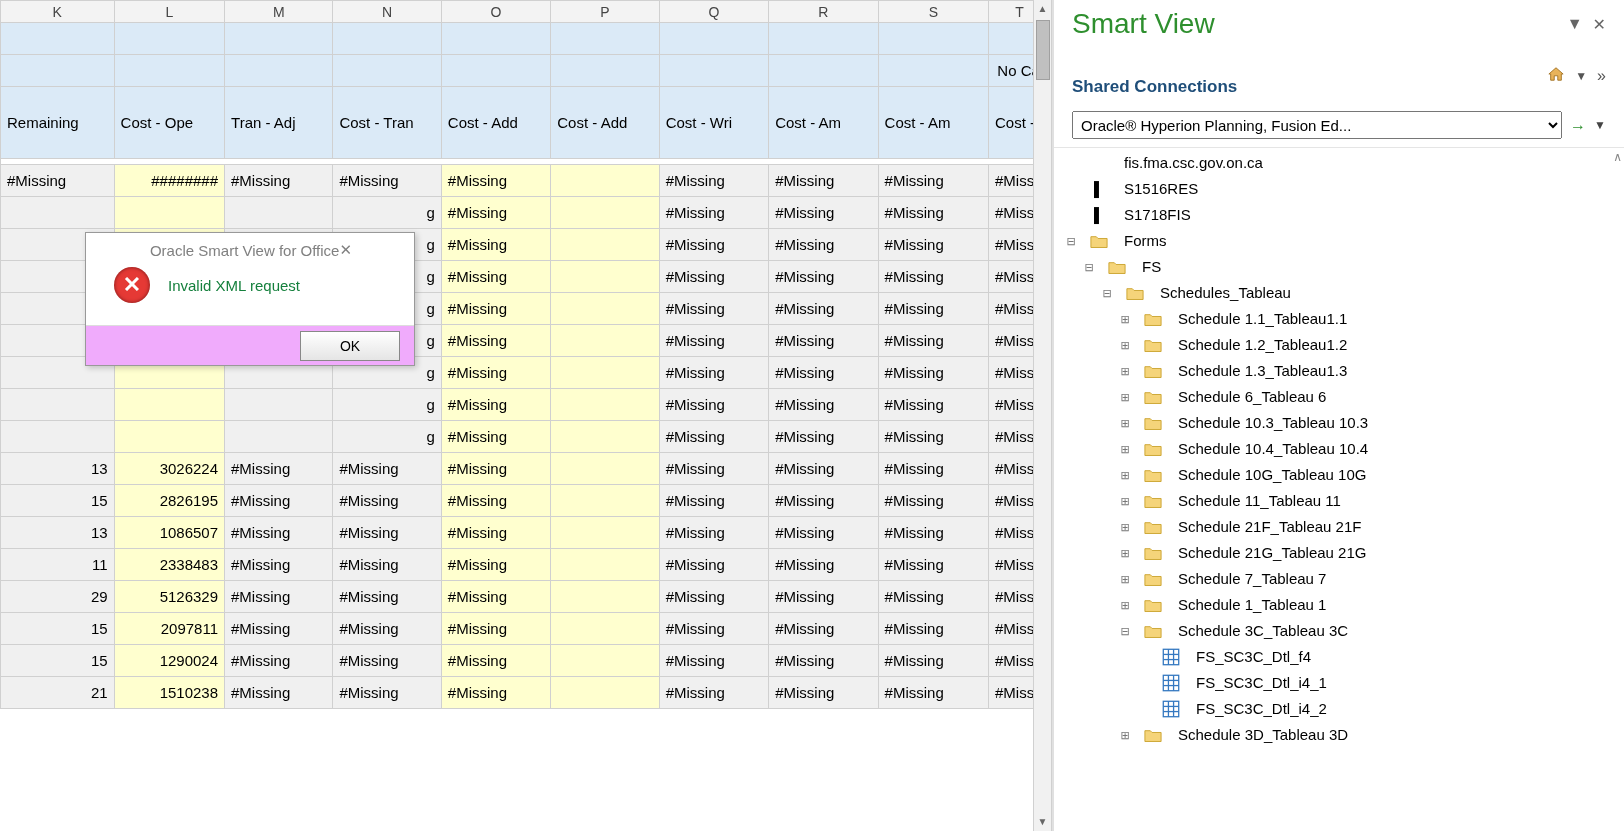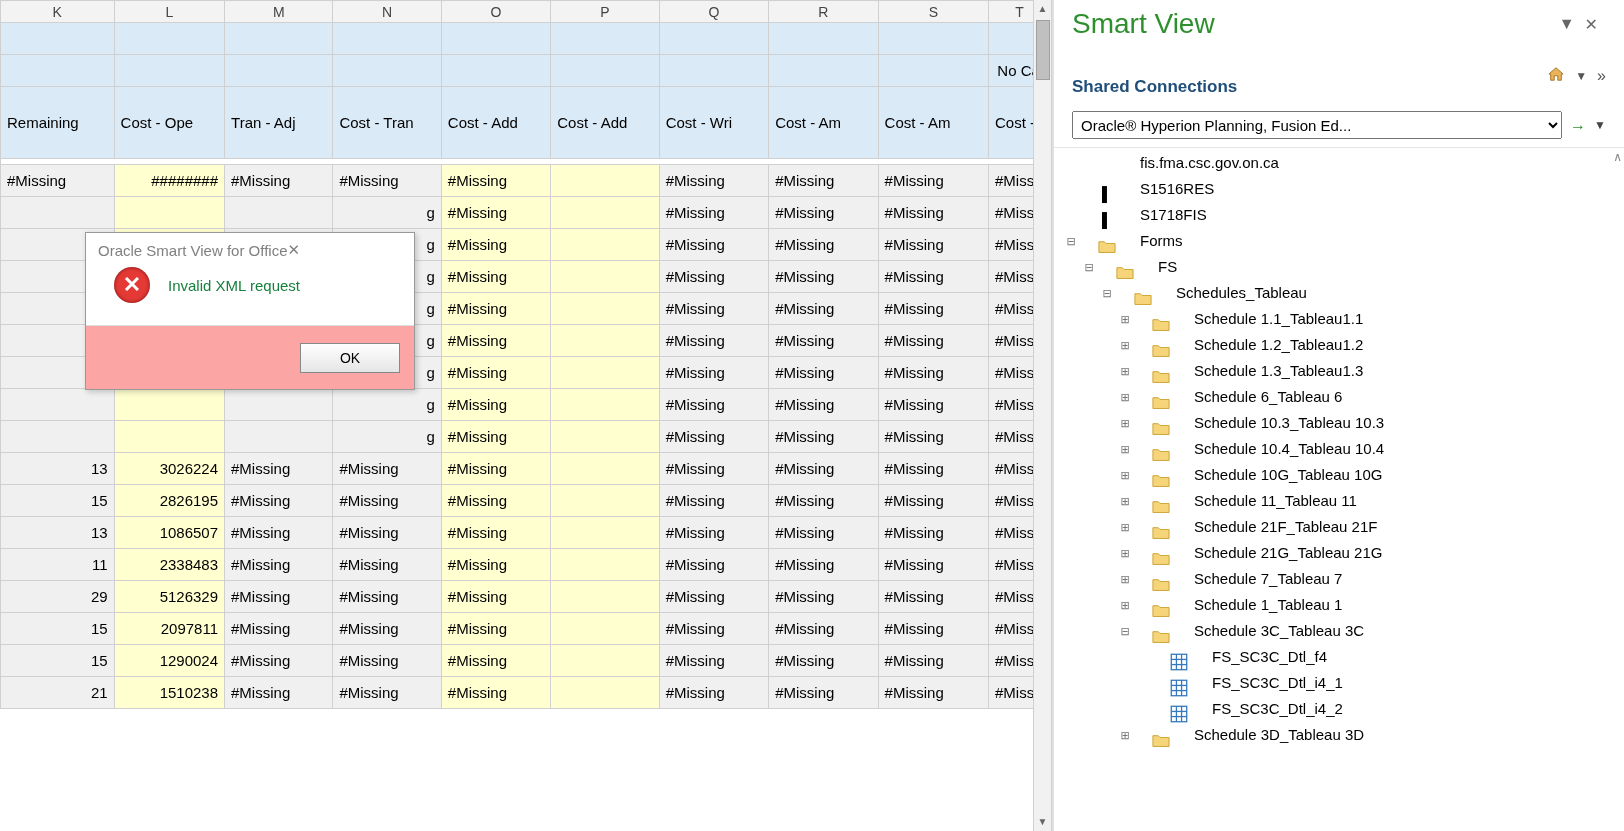--- a/index.html
+++ b/index.html
@@ -19,47 +19,47 @@
 tr.data td.yellow { background: #ffffcf; }
 tr.data td.num { text-align: right; }
 tr.data td.miss { background: #f0f0f0; }
 
 .vscroll { position: absolute; right: 0; top: 0; width: 18px; height: 100%; background: #f1f1f1; border-left: 1px solid #d0d0d0; }
 .vscroll .up, .vscroll .down { position: absolute; width: 100%; height: 18px; text-align: center; font-size: 10px; line-height: 18px; color: #666; }
 .vscroll .up { top: 0; }
 .vscroll .down { bottom: 0; }
 .vscroll .thumb { position: absolute; top: 20px; width: 14px; left: 2px; height: 60px; background: #c0c0c0; border: 1px solid #a0a0a0; }
 
-.panel-title { color: #2e8f2e; font-size: 28px; font-weight: 400; padding: 8px 26px 4px 18px; display: flex; align-items: center; justify-content: space-between; }
+.panel-title { color: #2e8f2e; font-size: 28px; font-weight: 400; padding: 8px 18px 4px 18px; display: flex; align-items: center; justify-content: space-between; }
 .panel-title .icons { display: flex; gap: 10px; align-items: center; }
 .panel-title .icons span { font-size: 16px; color: #666; cursor: pointer; }
 
 .conn-row { display: flex; align-items: center; justify-content: space-between; padding: 10px 18px 10px 18px; }
 .conn-row .lbl { color: #1f4e79; font-weight: 700; font-size: 17px; margin-top: 23px; }
 .conn-row .icons { display: flex; gap: 10px; align-items: center; }
 .conn-row .icons span { font-size: 16px; color: #555; }
 
 .combo-row { display: flex; align-items: center; padding: 4px 18px 8px 18px; gap: 8px; }
 .combo-row select { flex: 1; height: 28px; font-size: 15px; padding: 2px 4px; }
 .combo-row .go { font-size: 16px; color: #2e8f2e; cursor: pointer; }
 .combo-row .dd { font-size: 12px; color: #444; }
 
 .tree-wrap { flex: 1; overflow: auto; border-top: 1px solid #e5e5e5; padding-top: 2px; position: relative; }
 .tree-wrap .sv { position: absolute; right: 2px; top: 2px; font-size: 12px; color: #888; }
 .tree { font-size: 15px; line-height: 26px; padding-left: 10px; }
-.tree .row { display: flex; align-items: flex-end; gap: 20px; white-space: nowrap; cursor: default; }
+.tree .row { display: flex; align-items: center; gap: 12px; white-space: nowrap; cursor: default; }
 .tree .tw { width: 14px; display: inline-block; text-align: center; color: #777; font-size: 11px; }
 .ico { display: inline-flex; width: 18px; height: 16px; align-items: center; justify-content: center; font-size: 14px; margin-right: 4px; }
 
 .dialog { position: absolute; top: 232px; left: 85px; width: 330px; background: #fff; border: 1px solid #999; box-shadow: 2px 2px 6px rgba(0,0,0,0.2); z-index: 100; }
-.dialog .titlebar { display: flex; justify-content: flex-start; align-items: center; padding: 8px 10px 8px 12px; color: #808080; font-size: 15px; }
+.dialog .titlebar { display: flex; justify-content: center; align-items: center; padding: 8px 10px 8px 12px; color: #808080; font-size: 15px; }
 .dialog .titlebar .x { font-size: 15px; color: #808080; cursor: pointer; }
 .dialog .body { display: flex; align-items: center; gap: 18px; padding: 0 16px 22px 28px; }
 .dialog .body .msg { font-size: 15px; color: #15803d; }
-.dialog .btnrow { background: #fca5a5; padding: 8px 14px; display: flex; justify-content: flex-end; border-top: 1px solid #ddd; height: 64px; align-items: center; }
+.dialog .btnrow { background: #f0abfc; padding: 8px 14px; display: flex; justify-content: flex-end; border-top: 1px solid #ddd; height: 40px; align-items: center; }
 .dialog .btnrow button { width: 100px; height: 30px; background: linear-gradient(#fff,#e5e5e5); border: 1px solid #888; font-size: 14px; cursor: pointer; }
 .err-ico { width: 36px; height: 36px; border-radius: 50%; background: radial-gradient(circle,#e53935 60%,#b71c1c); display: flex; align-items: center; justify-content: center; color: #fff; font-size: 22px; font-weight: bold; box-shadow: inset 0 0 4px rgba(0,0,0,0.4); flex-shrink: 0; }
 </style>
 </head>
 <body>
 
 <div class="workspace">
   <div class="sheet-area">
     <table class="grid">
       <colgroup>

